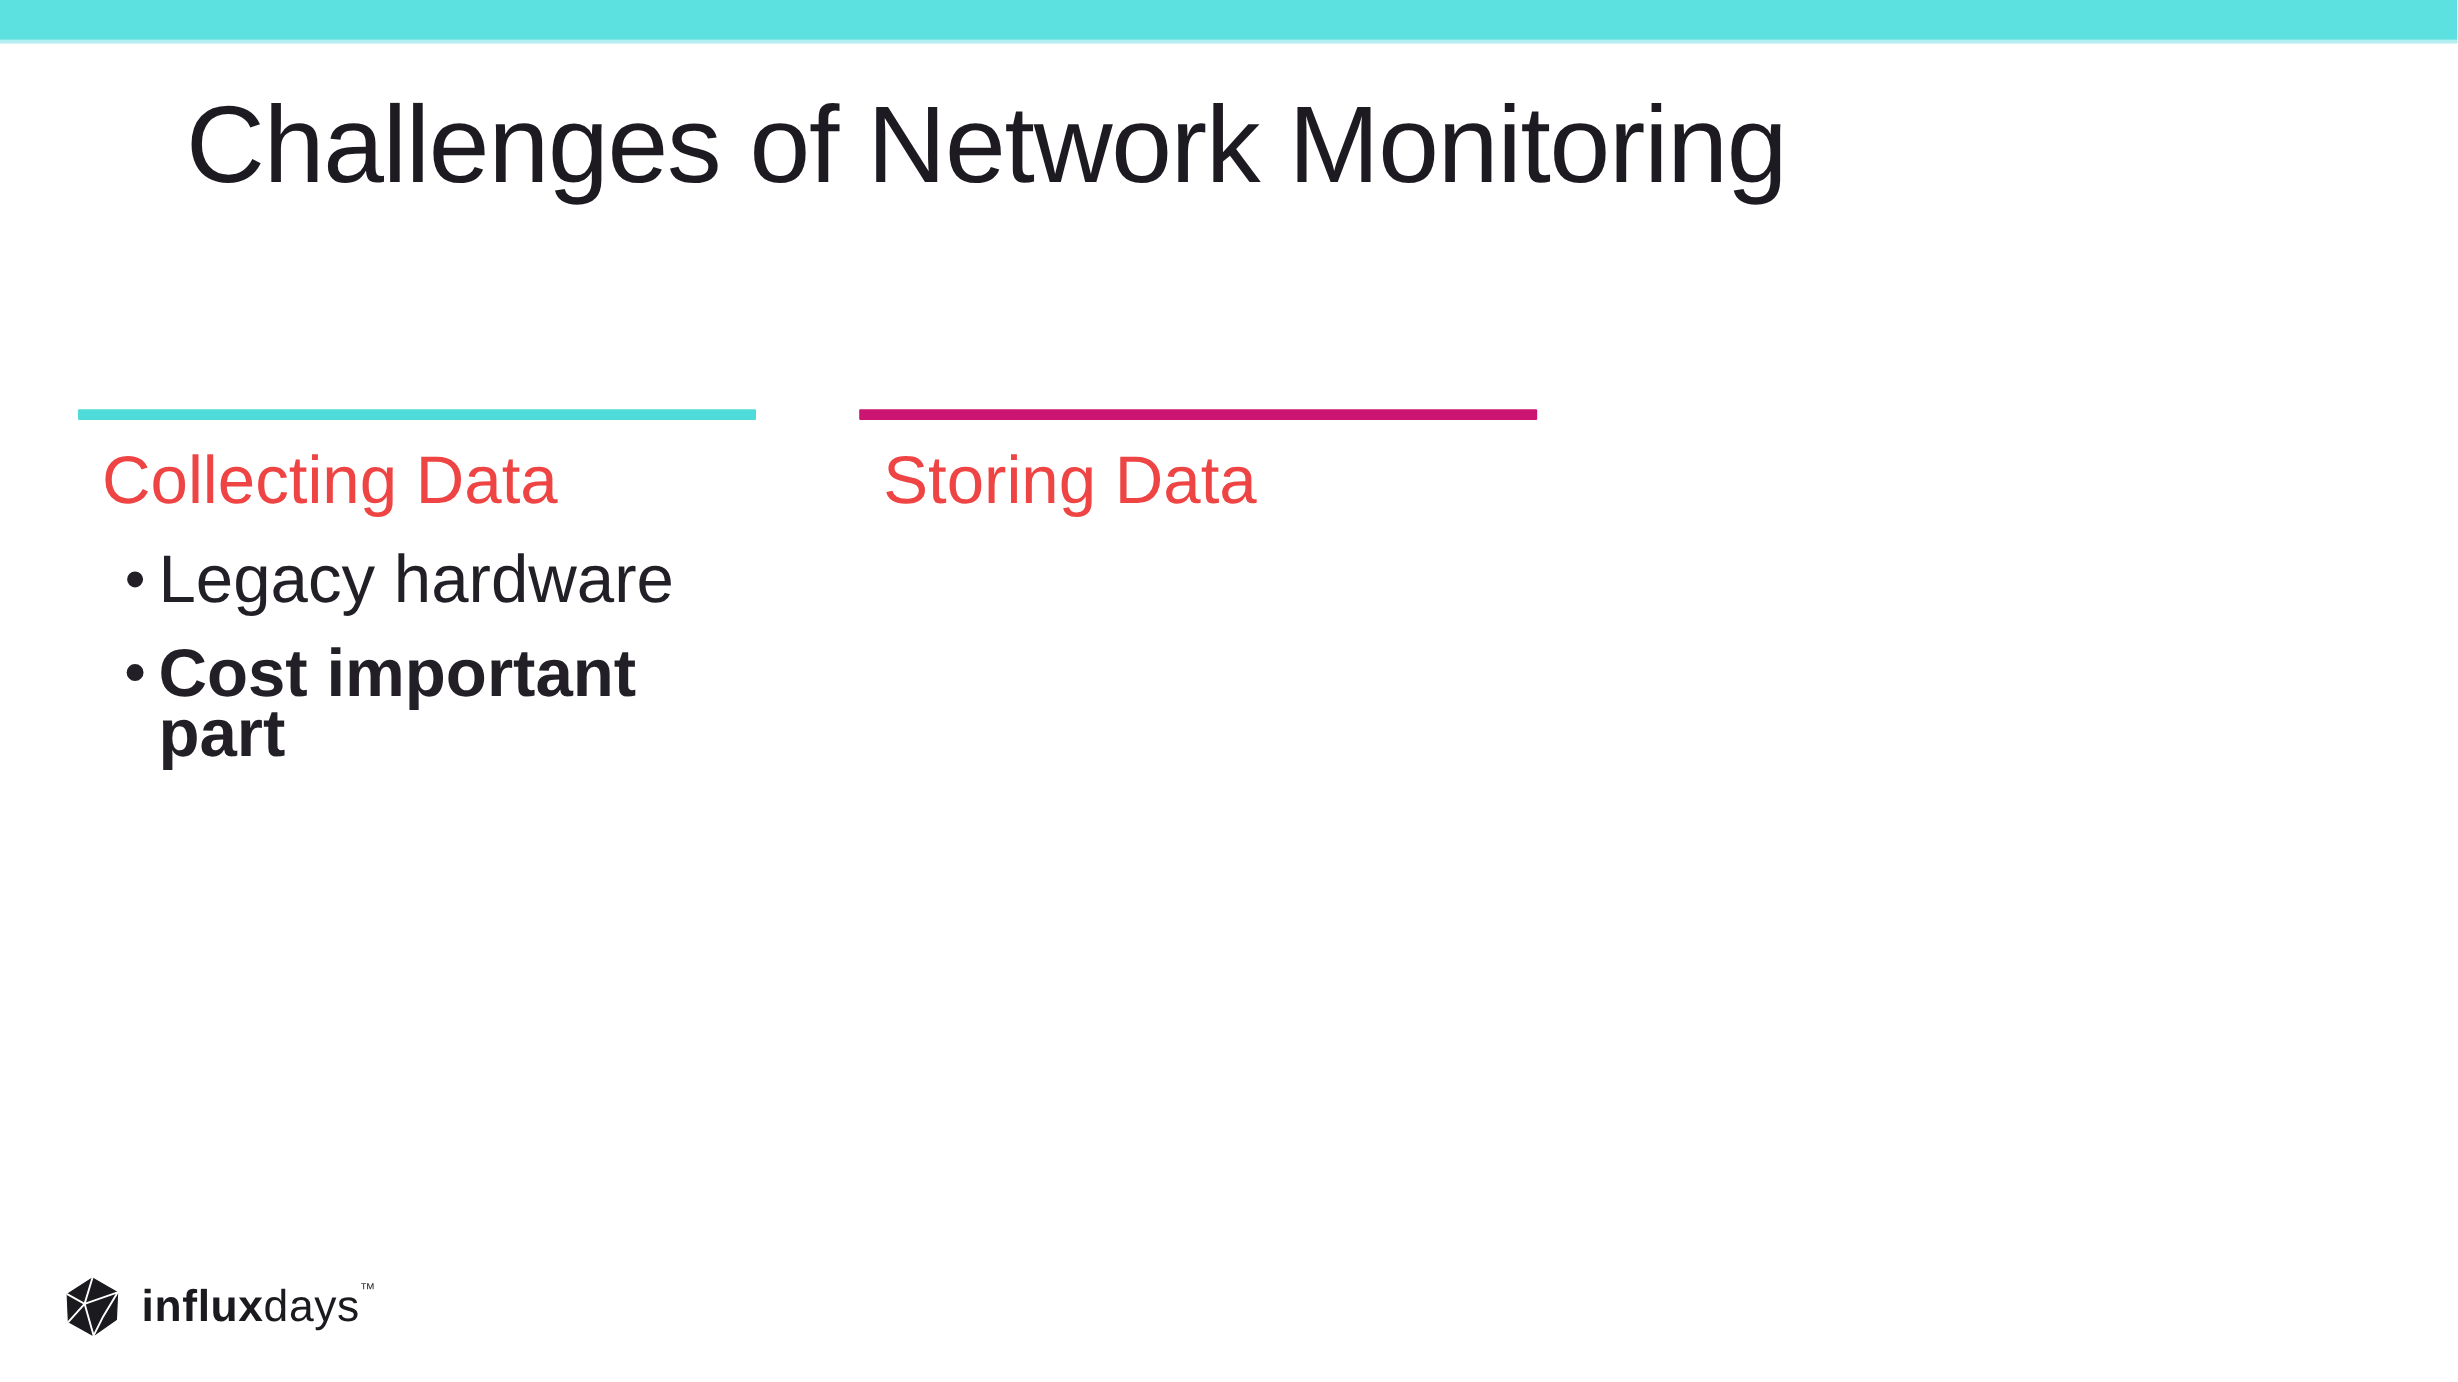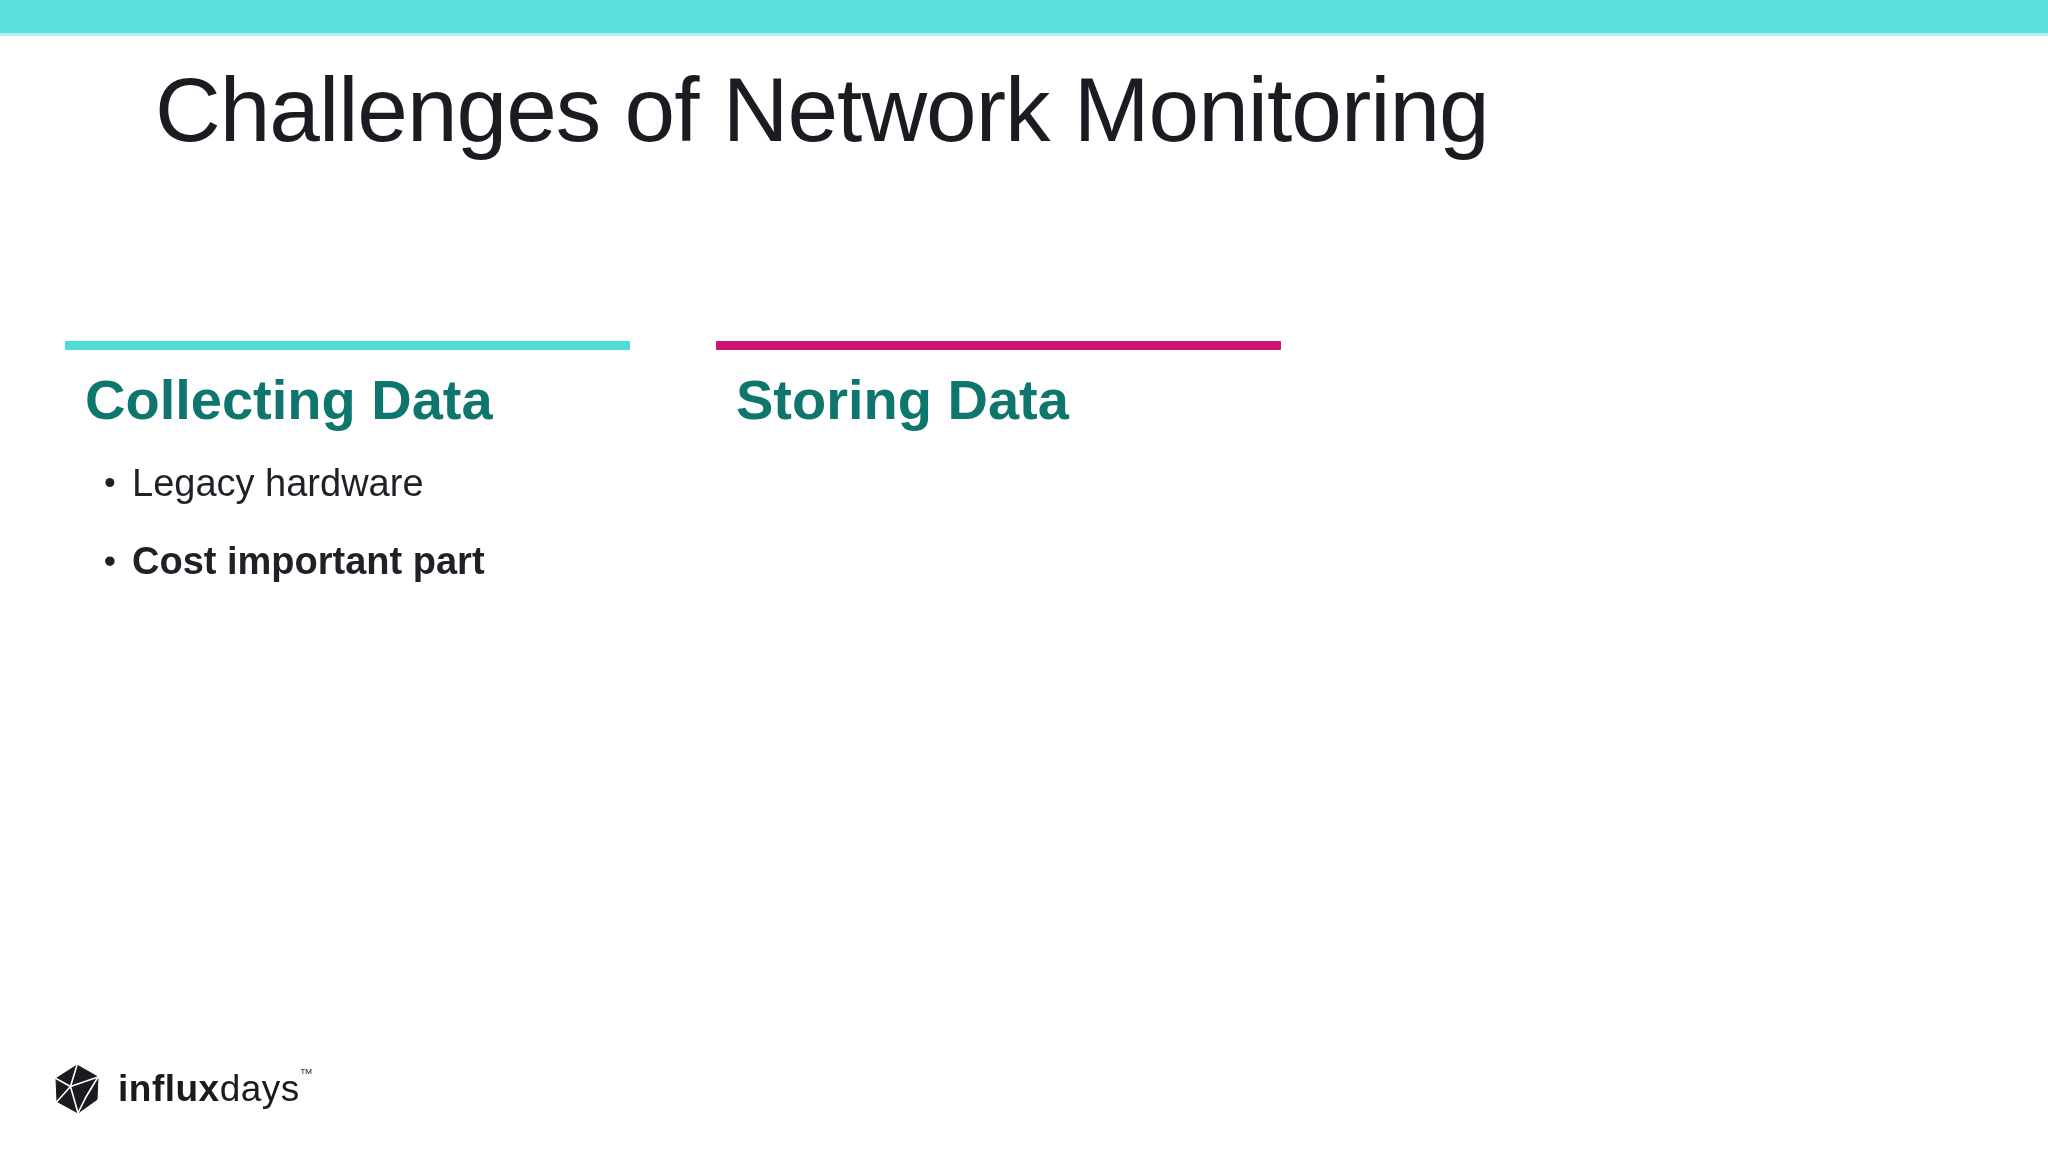--- a/index.html
+++ b/index.html
@@ -20,21 +20,21 @@
     position: absolute;
     top: 0;
     left: 0;
     width: 2048px;
     height: 33px;
     background: #5ce0e0;
     border-bottom: 3px solid #b3eff0;
   }
   .slide-title {
     position: absolute;
-    top: 60px;
+    top: 72px;
     left: 155px;
     margin: 0;
     font-size: 91px;
     font-weight: 300;
     letter-spacing: -1px;
     color: #1d1b21;
     line-height: 1.1;
     white-space: nowrap;
   }
   .column {
@@ -46,32 +46,32 @@
   .col-2 { left: 716px; }
   .col-3 { left: 1362px; }
   .accent-bar {
     width: 100%;
     height: 9px;
     border-radius: 1px;
   }
   .col-heading {
     margin: 22px 0 0 0;
     font-size: 56px;
-    font-weight: 700;
+    font-weight: 400;
     line-height: 1.0;
-    color: #0f766e;
+    color: #ef4444;
     white-space: nowrap;
   }
   .col-1 .col-heading { margin-left: 20px; }
   .col-2 .col-heading { margin-left: 20px; }
   .col-3 .col-heading { margin-left: 4px; }
   ul.bullets {
     list-style: none;
     margin: 30px 0 0 0;
-    font-size: 38px;
+    font-size: 56px;
     line-height: 50px;
     color: #221f26;
   }
   .col-1 ul.bullets { padding-left: 67px; }
   .col-2 ul.bullets { padding-left: 60px; }
   .col-3 ul.bullets { padding-left: 58px; max-width: 545px; }
   ul.bullets li {
     position: relative;
   }
   ul.bullets li::before {

